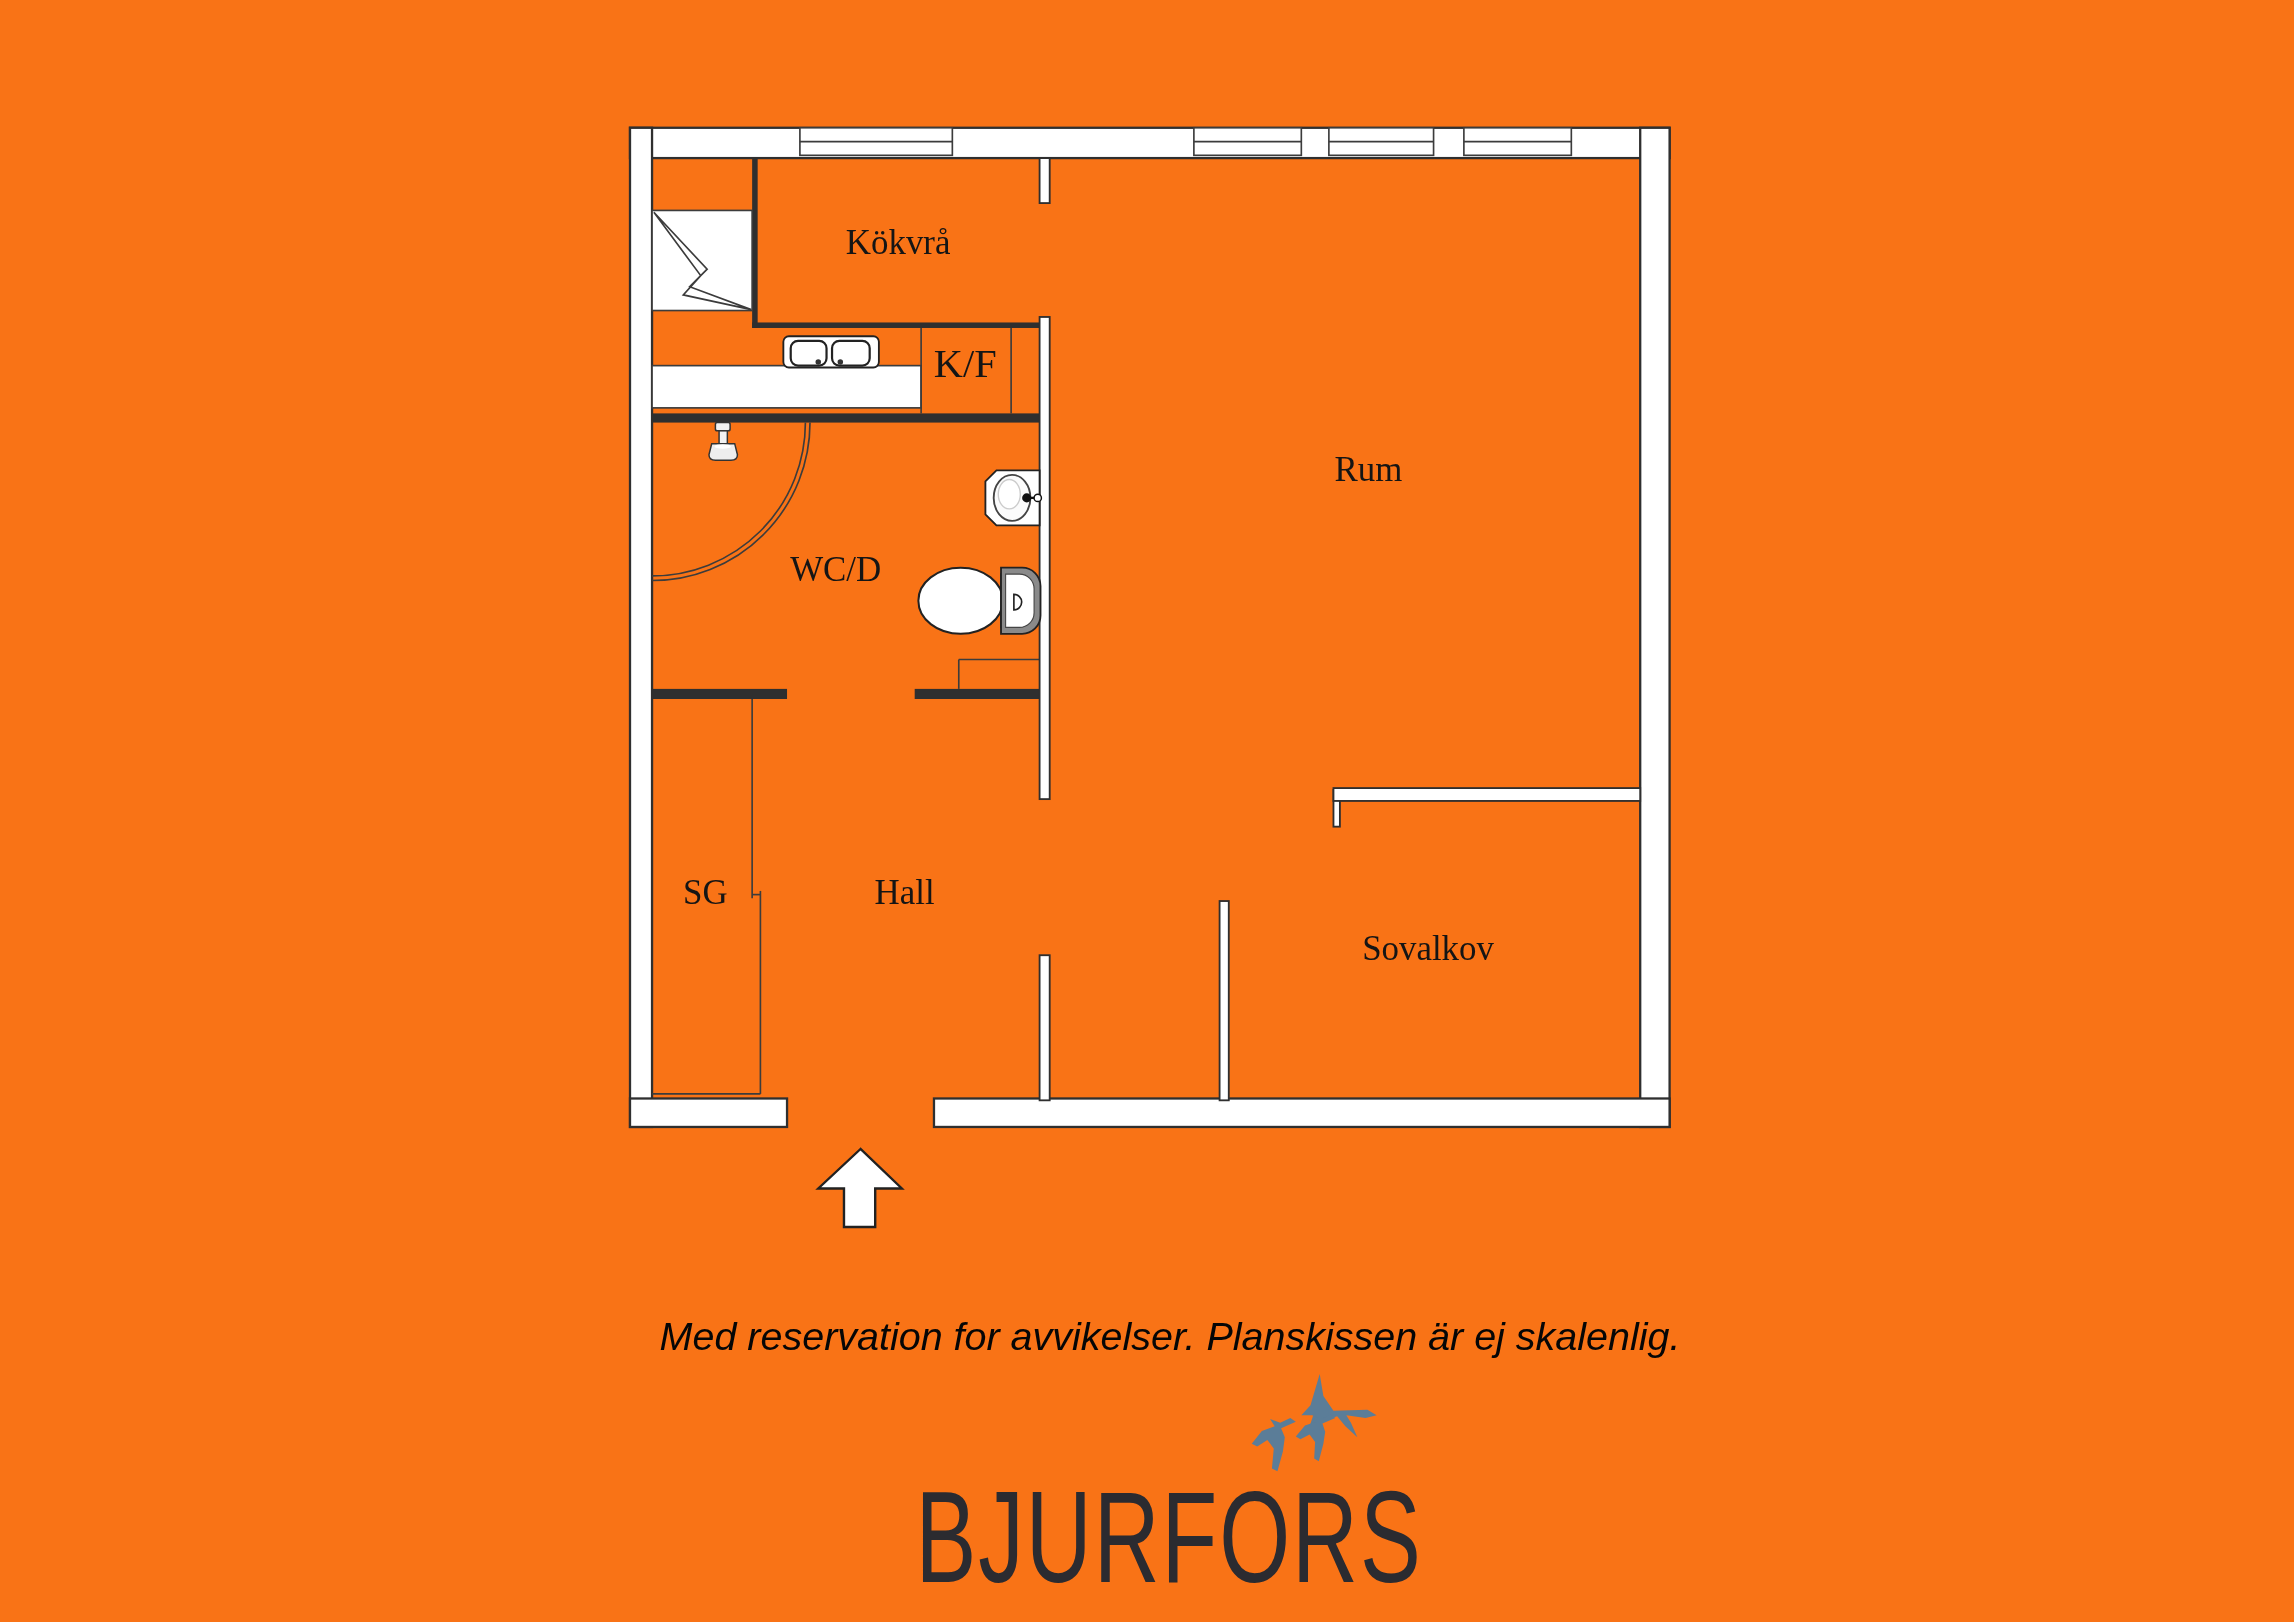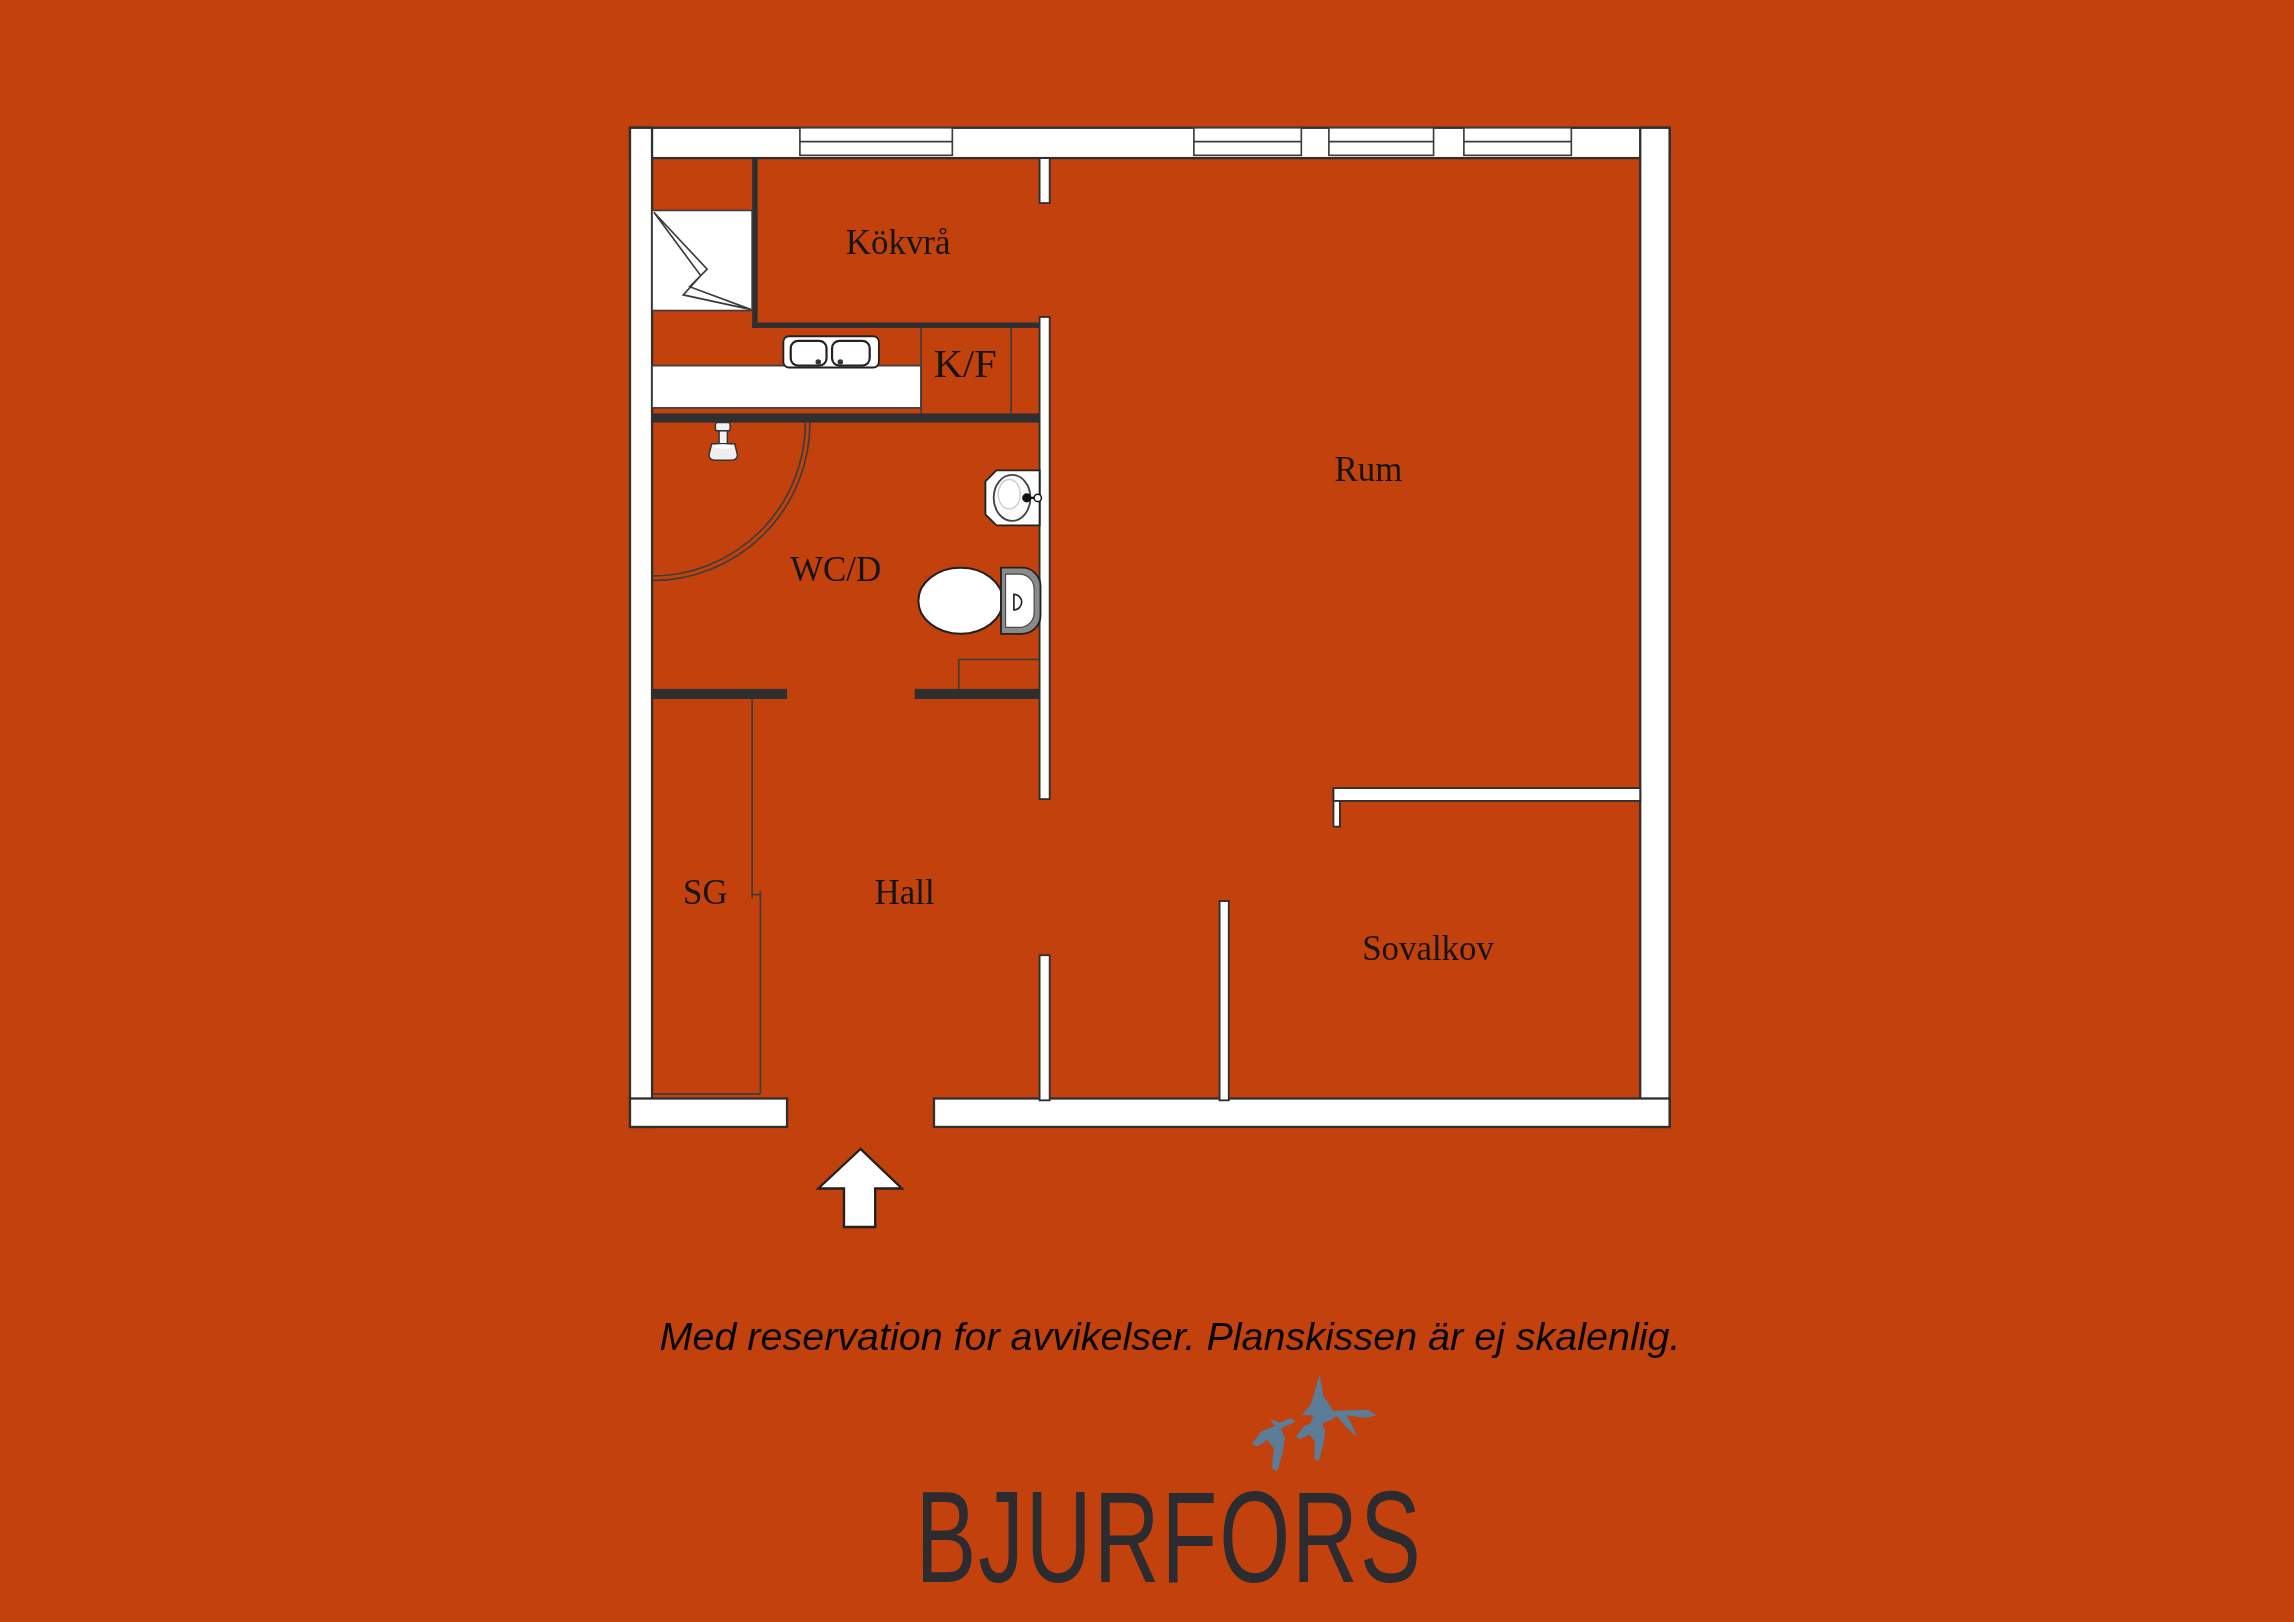--- a/index.html
+++ b/index.html
@@ -1,16 +1,16 @@
 <!DOCTYPE html>
 <html style="font-size:14.7px"><head>
 <meta charset="utf-8">
 <style>
   html,body{margin:0;padding:0;background:#ffffff;}
-  .canvas{position:relative;width:2295px;height:1623px;background:#c2410c;overflow:hidden;
+  .canvas{position:relative;width:2295px;height:1623px;background:#f97316;overflow:hidden;
           font-family:"Liberation Sans",sans-serif;}
   svg{position:absolute;inset:0;display:block;}
   .room-label{font-family:"Liberation Serif","DejaVu Serif",serif;fill:#151515;}
   .disclaimer{font-family:"Liberation Sans","DejaVu Sans",sans-serif;font-style:italic;fill:#060606;}
   .brand{font-family:"Liberation Sans","DejaVu Sans",sans-serif;fill:#2b2b30;letter-spacing:3px;}
   .wall-out{fill:#ffffff;stroke:#2f2f2f;stroke-width:2.5;}
   .wall-solid{fill:#2f2f2f;stroke:none;}
   .bar{fill:#ffffff;stroke:#2f2f2f;stroke-width:2;}
   .win{fill:#ffffff;stroke:#3c3c3c;stroke-width:1.8;}
   .thin{fill:none;stroke:#3c3c3c;stroke-width:1.8;}

